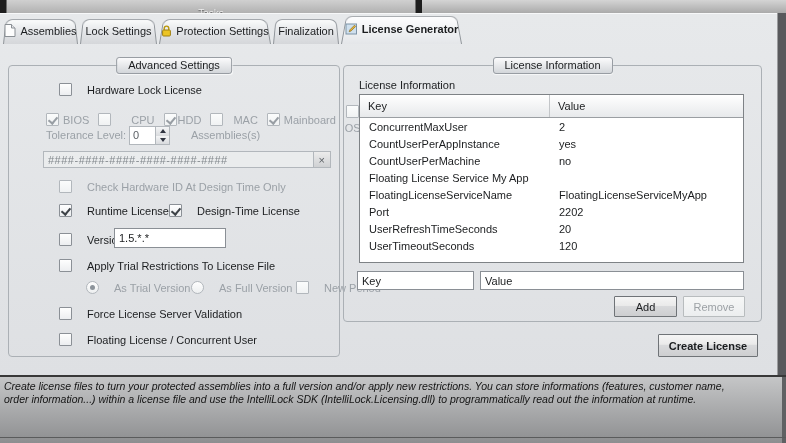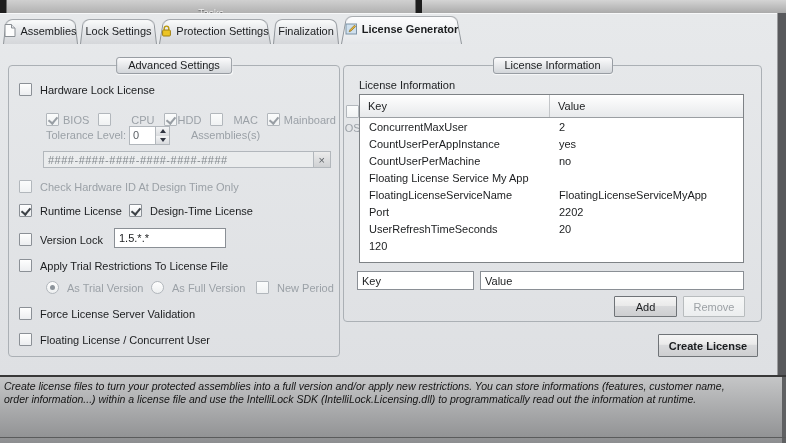--- a/index.html
+++ b/index.html
@@ -31,21 +31,21 @@
   .tab.active .tl { font-weight:bold; }
   .tab .ticon { position:relative; z-index:2; display:inline-flex; }
 
   
   .group { position:absolute; border:1px solid #abb0b5; border-radius:4px; }
   .gcap { position:absolute; top:-9px; left:50%; transform:translateX(-50%); white-space:nowrap;
     border:1px solid #989da3; border-radius:3px; padding:1px 11px 2px;
     background:linear-gradient(#fbfbfc,#d3d6da); box-shadow:0 1px 1px rgba(255,255,255,.7); }
 
   
-  .chk { position:absolute; display:flex; align-items:center; gap:8px; white-space:nowrap; }
+  .chk { position:absolute; display:flex; align-items:center; gap:15px; white-space:nowrap;margin-left:40px; }
   .cb { position:relative; width:13px; height:13px; flex:0 0 13px; border:1px solid #8b9096;
     background:linear-gradient(#fefefe,#eceef0); border-radius:1px; }
   .cb.dis { border-color:#b2b7bc; background:linear-gradient(#fbfcfc,#f0f2f3); }
   .cb.checked::after { content:''; position:absolute; left:3px; top:1px; width:4px; height:7px;
     border:solid #3d4247; border-width:0 2px 2px 0; transform:rotate(40deg); }
   .cb.dis.checked::after { border-color:#989ea4; }
   .rb { position:relative; width:13px; height:13px; flex:0 0 13px; border:1px solid #b2b7bc; border-radius:50%;
     background:linear-gradient(#fefefe,#edeff0); }
   .rb.checked::after { content:''; position:absolute; left:3px; top:3px; width:5px; height:5px; border-radius:50%; background:#8d949b; }
   .lbl { color:#1b1d1f; }
@@ -274,20 +274,21 @@
           </div>
           <div class="grow">
             <div class="gc key">Port</div>
             <div class="gc">2202</div>
           </div>
           <div class="grow">
             <div class="gc key">UserRefreshTimeSeconds</div>
             <div class="gc">20</div>
           </div>
           <div class="grow">
+            <div class="gc key">UserTimeoutSeconds</div>
             <div class="gc">120</div>
           </div>
         </div>
     </div>
 
     <input class="tfield" style="position: absolute; left: 13px; top: 205px; width: 117px; height: 19px;" value="Key">
     <input class="tfield" style="position: absolute; left: 136px; top: 205px; width: 264px; height: 19px;" value="Value">
 
     <div class="btn" style="left:270px;top:230px;width:63px;height:21px">Add</div>
     <div class="btn disabled" style="left:339px;top:230px;width:62px;height:21px">Remove</div>

